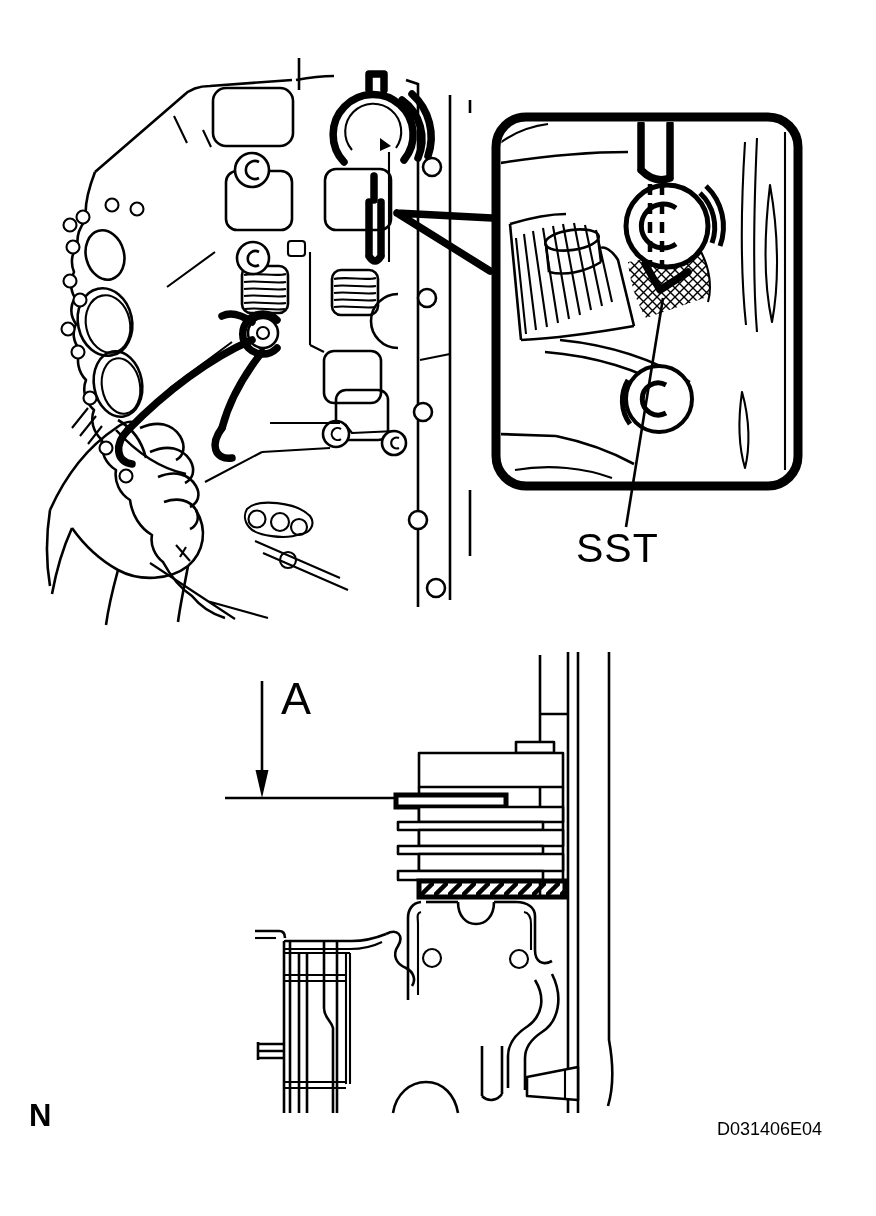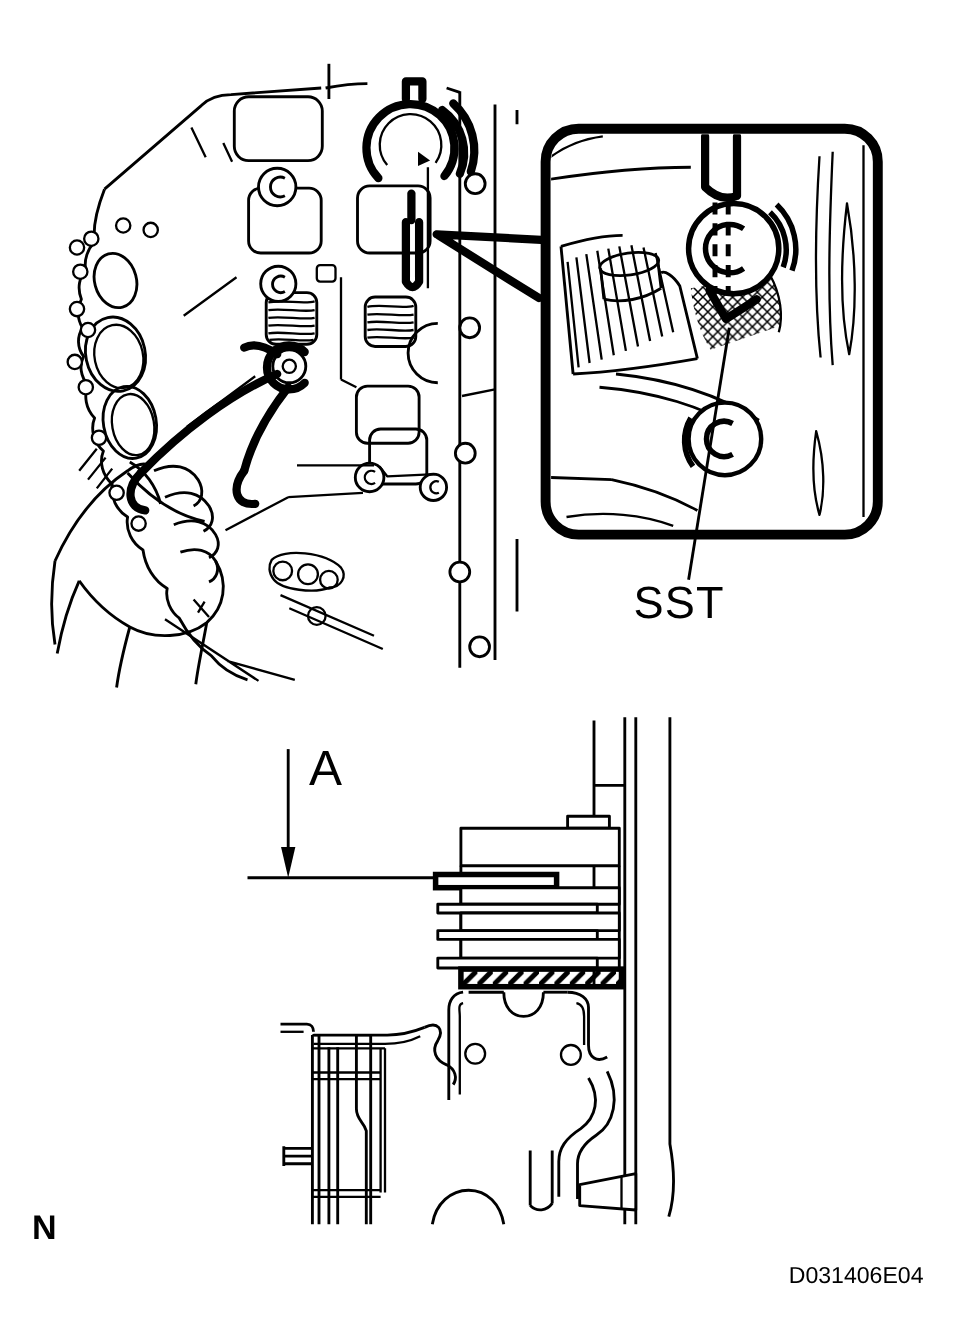--- a/index.html
+++ b/index.html
@@ -8,21 +8,21 @@
   .canvas svg{position:absolute;left:0;top:0;}
   svg .ln{stroke:#000;fill:none;stroke-width:2.6;stroke-linejoin:round;}
   svg .thin{stroke:#000;fill:none;stroke-width:2.1;stroke-linejoin:round;}
   svg .wfill{fill:#ffffff;}
   svg .thick{stroke:#000;fill:none;stroke-width:7.5;stroke-linecap:round;stroke-linejoin:round;}
   svg .med{stroke:#000;fill:none;stroke-width:5;stroke-linejoin:round;}
   .label{position:absolute;color:#000;white-space:nowrap;}
   .label-sst{left:576px;top:528px;font-size:41px;line-height:41px;letter-spacing:1px;}
   .label-a{left:281px;top:676px;font-size:45px;line-height:45px;}
   .label-n{left:29px;top:1100px;font-size:31px;line-height:31px;font-weight:bold;}
-  .label-code{left:717px;top:1149px;font-size:21px;line-height:21px;}
+  .label-code{left:717px;top:1119px;font-size:18px;line-height:21px;}
 </style>
 </head>
 <body>
 
 <div class="canvas">
 
 <svg width="876" height="1216" viewBox="0 0 876 1216">
   <defs>
     <pattern id="hatch45" patternUnits="userSpaceOnUse" width="14" height="14">
       <path d="M-2 16 L16 -2" stroke="#000" stroke-width="4.5" fill="none"></path>

